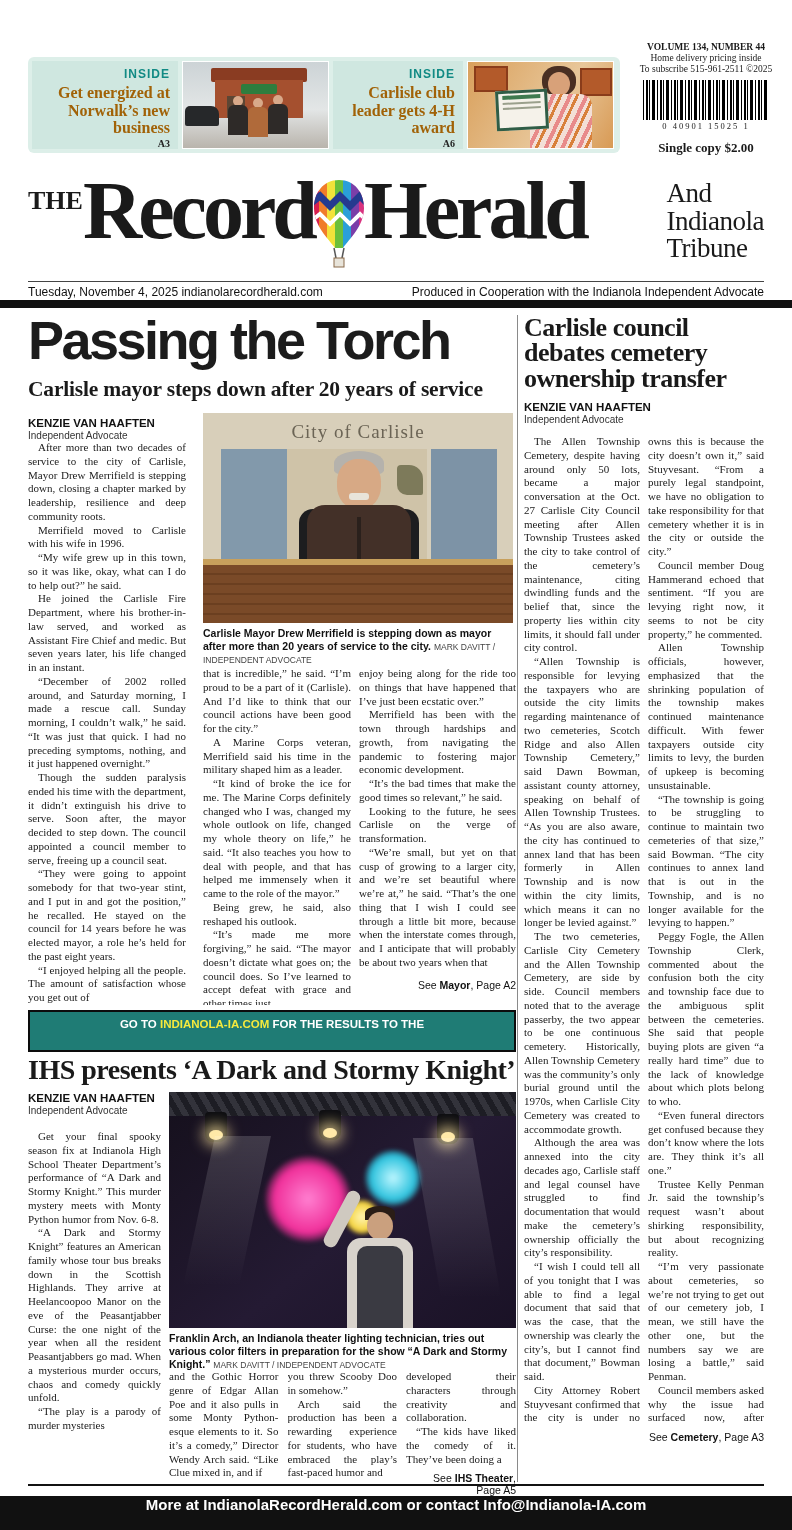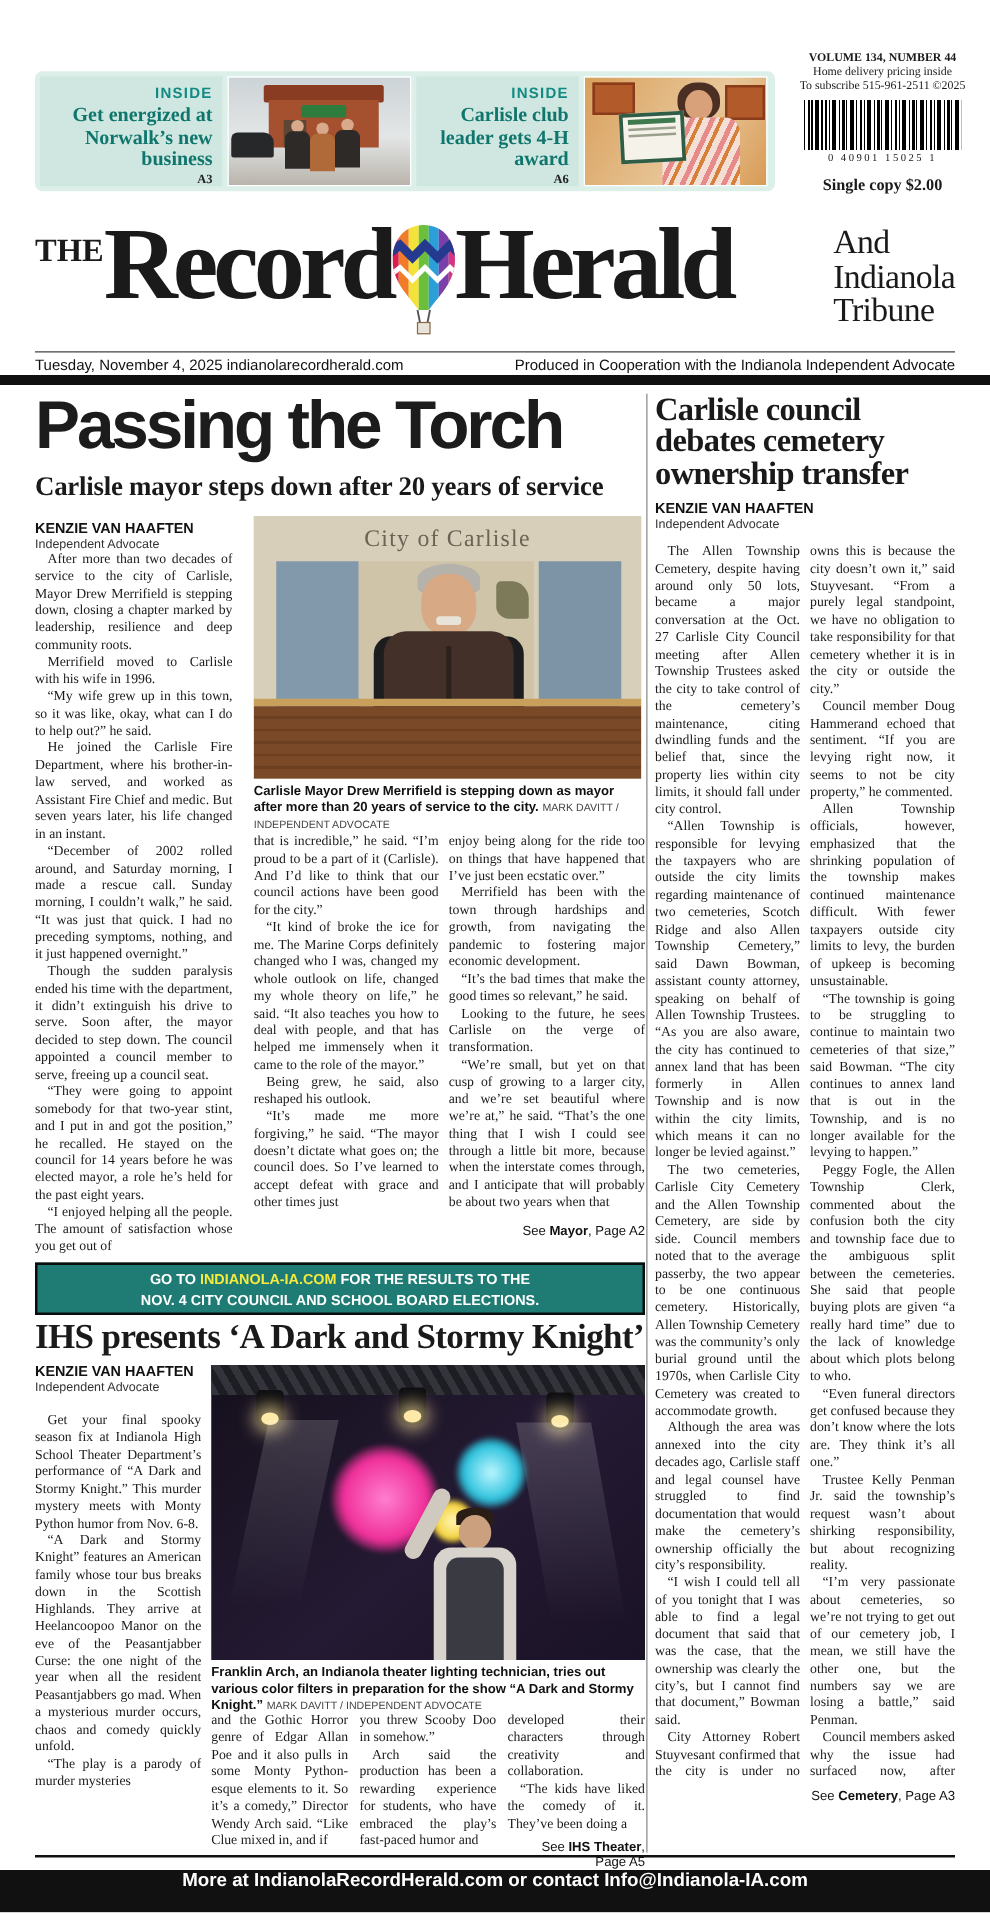--- a/index.html
+++ b/index.html
@@ -9,21 +9,21 @@
 
   
   .teaser-band { left:28px; top:57px; width:592px; height:96px; background:#ddefe9;
                  border-radius:6px; display:flex; align-items:stretch; padding:4px; box-sizing:border-box; gap:4px; }
   .teaser-text { background:#cfe7e0; padding:6px 8px 4px 6px; box-sizing:border-box;
                  display:flex; flex-direction:column; justify-content:flex-start; }
   .teaser-text.t1 { width:146px; }
   .teaser-text.t2 { width:130px; }
   .teaser-kicker { font-family:"Liberation Sans", sans-serif; font-weight:bold; font-size:12px;
                    letter-spacing:1px; color:#118a84; text-align:right; }
-  .teaser-title { font-weight:bold; font-size:16px; line-height:1.1; text-align:right; margin-top:3px; color:#0f766e; }
+  .teaser-title { font-weight:bold; font-size:16px; line-height:1.1; text-align:right; margin-top:3px; color:#a16207; }
   .teaser-ref { font-weight:bold; font-size:10px; text-align:right; margin-top:1px; color:#222; }
   .teaser-photo { width:147px; position:relative; overflow:hidden; border:1px solid #ffffff; box-sizing:border-box; }
 
   
   .tp1 { background:linear-gradient(#ccd3d6 0%, #e3e6e6 55%, #b9b4ac 100%); }
   .tp1-roof { position:absolute; left:28px; top:6px; width:96px; height:14px; background:#8a3c22; border-radius:2px; }
   .tp1-building { position:absolute; left:32px; top:18px; width:88px; height:38px; background:#a5502f; }
   .tp1-sign { position:absolute; left:58px; top:22px; width:36px; height:10px; background:#2e7d3e; border-radius:2px; }
   .tp1-door { position:absolute; left:44px; top:34px; width:18px; height:22px; background:#5d4634; }
   .tp1-suv { position:absolute; left:2px; top:44px; width:34px; height:20px; background:#26282a; border-radius:5px 8px 2px 2px; }
@@ -294,41 +294,41 @@
       <div class="lp-zip"></div>
       <div class="lp-counter"></div>
       <div class="lp-desk"></div>
     </div>
     <div class="caption lead-caption">
       <span>Carlisle Mayor Drew Merrifield is stepping down as mayor after more than 20 years of service to the city. </span><span class="credit">MARK DAVITT / INDEPENDENT ADVOCATE</span>
     </div>
 
     <div class="bodycol cont lead-col2">
         <p>that is incredible,” he said. “I’m proud to be a part of it (Carlisle). And I’d like to think that our council actions have been good for the city.”</p>
+        <p>A Marine Corps veteran, Merrifield said his time in the military shaped him as a leader.</p>
         <p>“It kind of broke the ice for me. The Marine Corps definitely changed who I was, changed my whole outlook on life, changed my whole theory on life,” he said. “It also teaches you how to deal with people, and that has helped me immensely when it came to the role of the mayor.”</p>
         <p>Being grew, he said, also reshaped his outlook.</p>
         <p>“It’s made me more forgiving,” he said. “The mayor doesn’t dictate what goes on; the council does. So I’ve learned to accept defeat with grace and other times just</p>
       </div>
     <div class="bodycol cont lead-col3">
         <p>enjoy being along for the ride too on things that have happened that I’ve just been ecstatic over.”</p>
         <p>Merrifield has been with the town through hardships and growth, from navigating the pandemic to fostering major economic development.</p>
         <p>“It’s the bad times that make the good times so relevant,” he said.</p>
         <p>Looking to the future, he sees Carlisle on the verge of transformation.</p>
         <p>“We’re small, but yet on that cusp of growing to a larger city, and we’re set beautiful where we’re at,” he said. “That’s the one thing that I wish I could see through a little bit more, because when the interstate comes through, and I anticipate that will probably be about two years when that</p>
       </div>
     <div class="jump lead-jump">
       <span>See </span><b>Mayor</b><span>, Page A2</span>
     </div>
   </div>
 
   <div class="abs banner">
     <div>
       <span>GO TO </span><span class="link">INDIANOLA-IA.COM</span><span> FOR THE RESULTS TO THE</span>
     </div>
-    <div>NOV. 4 CITY COUNCIL AND SCHOOL BOARD ELECTIONS.</div>
   </div>
 
   <div class="abs theater">
     <div class="theater-h2">IHS presents ‘A Dark and Stormy Knight’</div>
     <div class="theater-col1">
       <div class="byline">KENZIE VAN HAAFTEN</div>
       <div class="byline-org">Independent Advocate</div>
       <div class="bodycol">
           <p>Get your final spooky season fix at Indianola High School Theater Department’s performance of “A Dark and Stormy Knight.” This murder mystery meets with Monty Python humor from Nov. 6-8.</p>
           <p>“A Dark and Stormy Knight” features an American family whose tour bus breaks down in the Scottish Highlands. They arrive at Heelancoopoo Manor on the eve of the Peasantjabber Curse: the one night of the year when all the resident Peasantjabbers go mad. When a mysterious murder occurs, chaos and comedy quickly unfold.</p>

